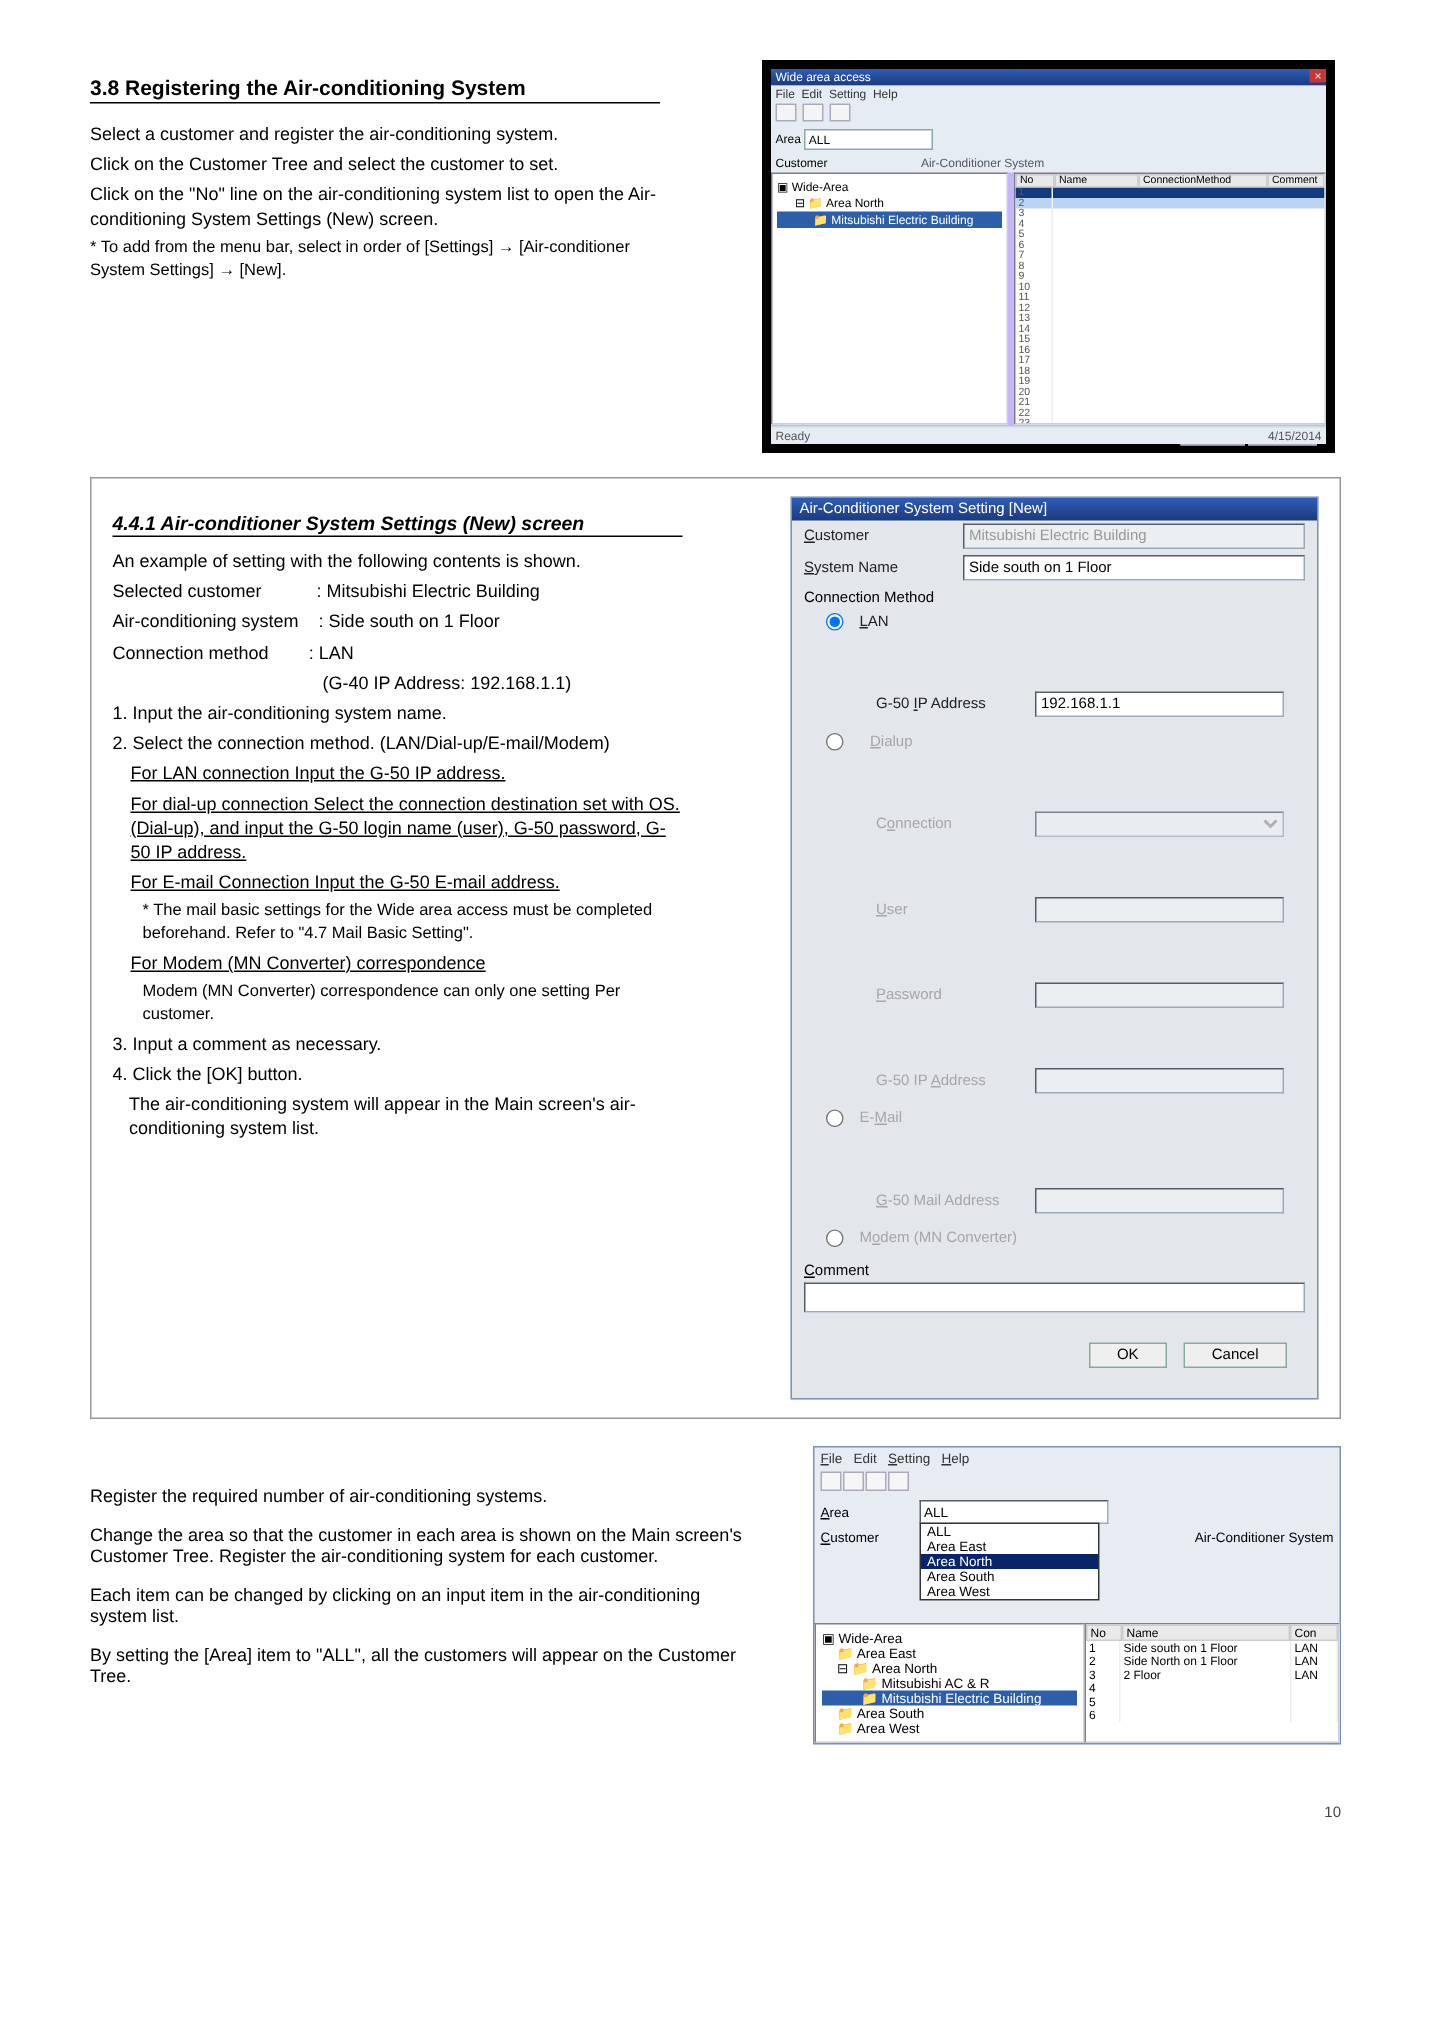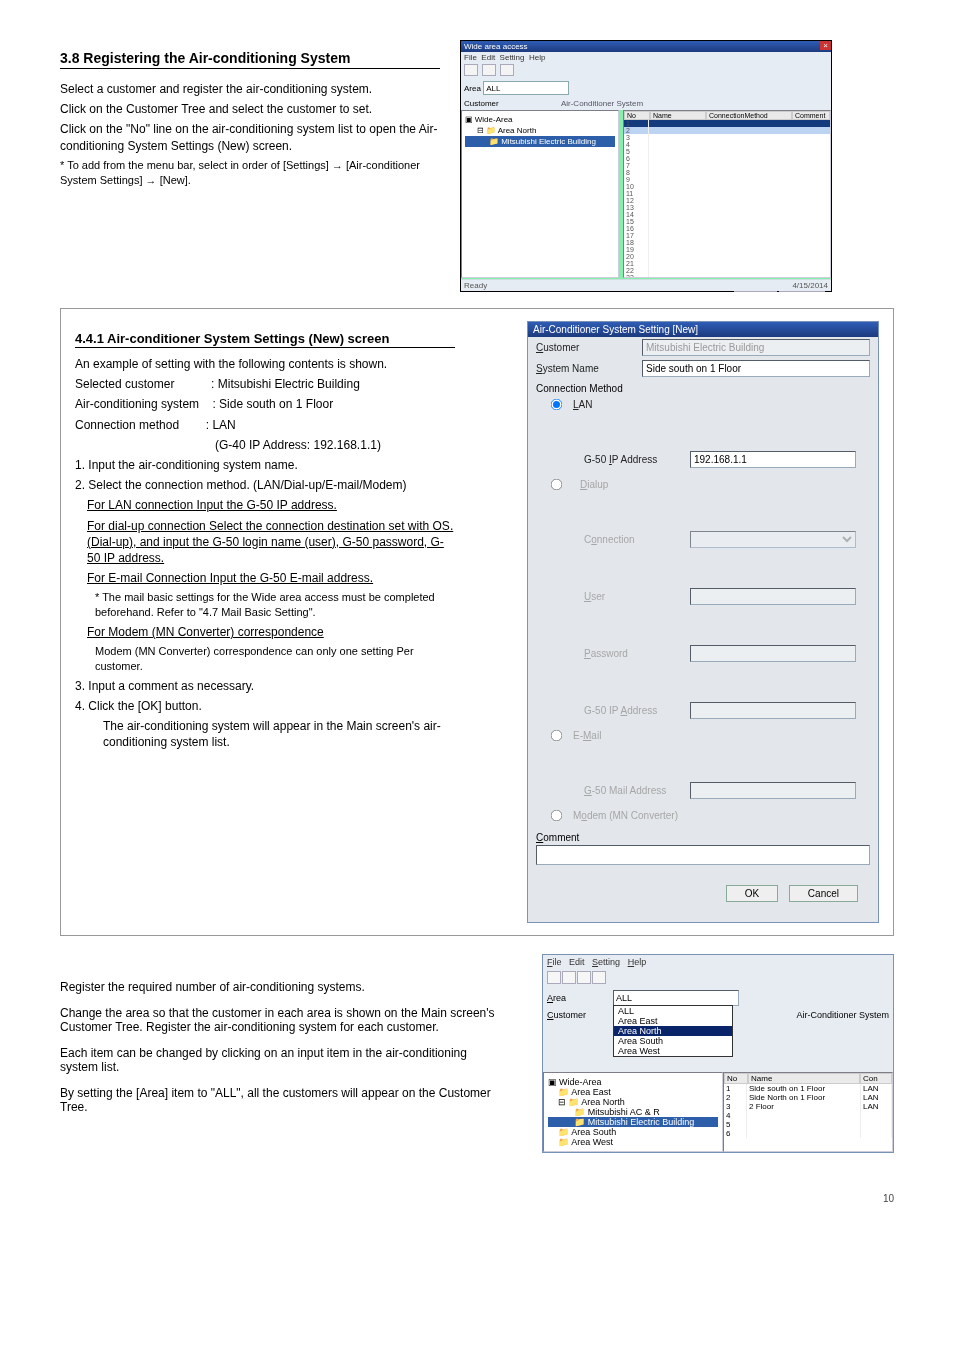--- a/index.html
+++ b/index.html
@@ -23,41 +23,43 @@
     margin: 10px 0 12px 0;
     width: 380px;
   }
   h2.sub {
     font-size: 13px;
     font-weight: bold;
     border-bottom: 1px solid #000;
     padding-bottom: 1px;
     margin: 10px 0 8px 0;
     width: 380px;
+    font-style: italic;
   }
   .row {
     display: flex;
     align-items: flex-start;
     gap: 20px;
   }
   .textcol { width: 380px; }
   .imgcol { flex: 1; }
   .steps p, .textcol p, .smalltext p {
     line-height: 1.35;
     margin: 4px 0;
   }
 
   
   .shot1 {
-    border: 1px solid #000000;
-    background: #86efac;
+    border: 6px solid #000000;
+    background: #c4b5fd;
     font-size: 8px;
     width: 370px;
     height: 250px;
     position: relative;
+    margin-left: 48px;
   }
   .shot1 .titlebar {
     background: linear-gradient(#2f5db5, #1c3a7e);
     color: #fff;
     padding: 1px 3px;
     font-size: 8px;
   }
   .shot1 .ctrlbox { position:absolute; top:0; right:0; background:#c33; color:#fff; padding:0 3px;}
   .shot1 .menubar { background:#e6ecf3; padding:1px 3px; color:#333;}
   .shot1 .toolbar { background:#e6ecf3; padding:1px 3px;}
@@ -315,21 +317,21 @@
         <p>1. Input the air-conditioning system name.</p>
         <p>2. Select the connection method. (LAN/Dial-up/E-mail/Modem)</p>
         <p style="margin-left:12px;"><u>For LAN connection Input the G-50 IP address.</u></p>
         <p style="margin-left:12px;"><u>For dial-up connection Select the connection destination set with OS. (Dial-up), and input the G-50 login name (user), G-50 password, G-50 IP address.</u></p>
         <p style="margin-left:12px;"><u>For E-mail Connection Input the G-50 E-mail address.</u></p>
         <p style="margin-left:20px;font-size:11px;">* The mail basic settings for the Wide area access must be completed beforehand. Refer to "4.7 Mail Basic Setting".</p>
         <p style="margin-left:12px;"><u>For Modem (MN Converter) correspondence</u></p>
         <p style="margin-left:20px;font-size:11px;">Modem (MN Converter) correspondence can only one setting Per customer.</p>
         <p>3. Input a comment as necessary.</p>
         <p>4. Click the [OK] button.</p>
-        <p style="margin-left:28px;">The air-conditioning system will appear in the Main screen's air-conditioning system list.</p>
+        <p style="margin-left:11px;">The air-conditioning system will appear in the Main screen's air-conditioning system list.</p>
       </div>
 
       <div class="shot2outer">
         <div class="shot2">
           <div class="dlgtitle">Air-Conditioner System Setting [New]</div>
 
           <div class="field">
             <span class="label"><u>C</u>ustomer</span>
             <input type="text" disabled="" value="Mitsubishi Electric Building" style="">
           </div>

